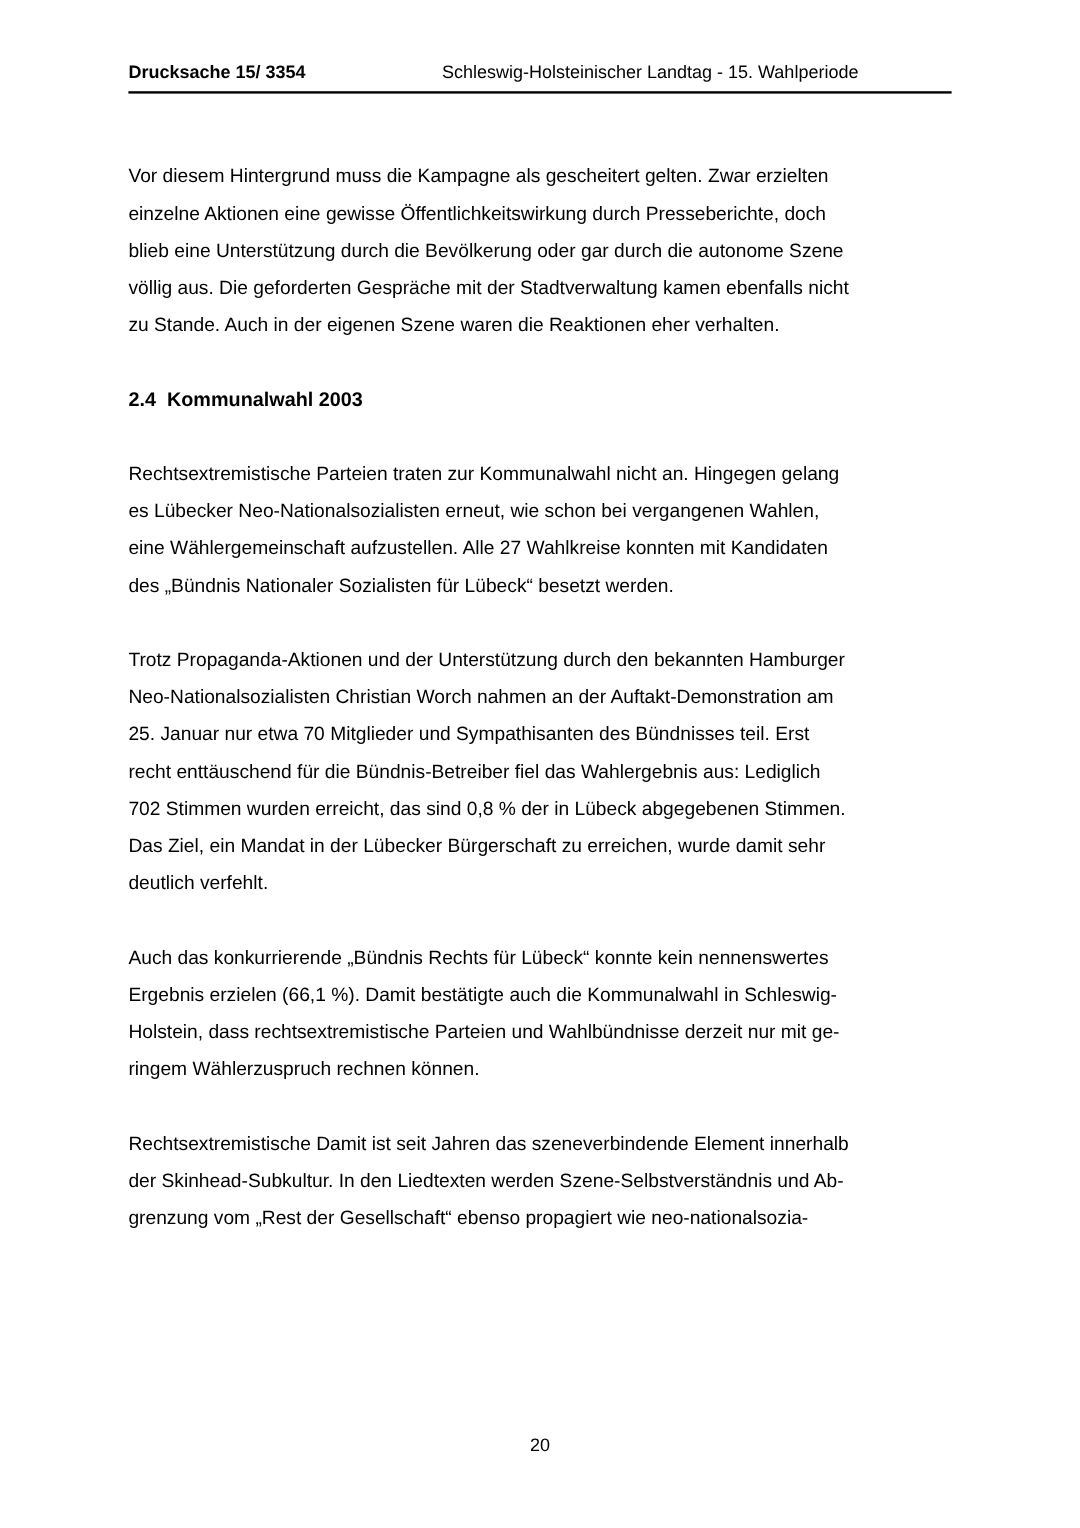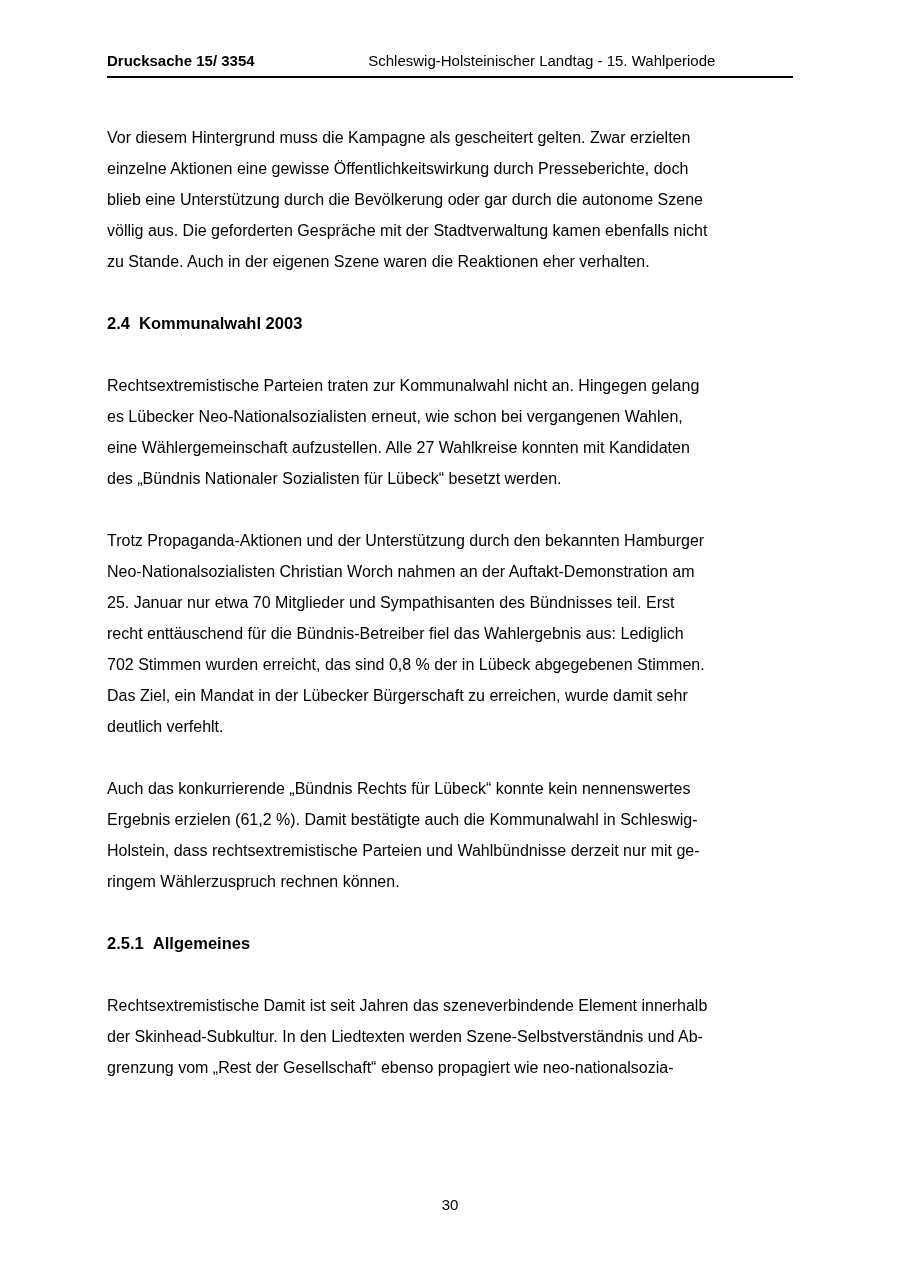--- a/index.html
+++ b/index.html
@@ -41,21 +41,21 @@
   .doc-title {
     flex: 1;
     text-align: center;
     white-space: nowrap;
     padding-left: 36px;
   }
   .doc-body {
     position: absolute;
     left: 107px;
     width: 690px;
-    top: 122px;
+    top: 132px;
     font-size: 16px;
     line-height: 31px;
   }
   .doc-body p {
     margin: 0 0 31px 0;
     white-space: pre-line;
     text-align: left;
   }
   .doc-body h2,
   .doc-body h3 {
@@ -101,30 +101,29 @@
 
     <p>Trotz Propaganda-Aktionen und der Unterstützung durch den bekannten Hamburger
 Neo-Nationalsozialisten Christian Worch nahmen an der Auftakt-Demonstration am
 25. Januar nur etwa 70 Mitglieder und Sympathisanten des Bündnisses teil. Erst
 recht enttäuschend für die Bündnis-Betreiber fiel das Wahlergebnis aus: Lediglich
 702 Stimmen wurden erreicht, das sind 0,8 % der in Lübeck abgegebenen Stimmen.
 Das Ziel, ein Mandat in der Lübecker Bürgerschaft zu erreichen, wurde damit sehr
 deutlich verfehlt.</p>
 
     <p>Auch das konkurrierende „Bündnis Rechts für Lübeck“ konnte kein nennenswertes
-Ergebnis erzielen (61,2 %). Damit bestätigte auch die Kommunalwahl in Schleswig-
+Ergebnis erzielen (66,1 %). Damit bestätigte auch die Kommunalwahl in Schleswig-
 Holstein, dass rechtsextremistische Parteien und Wahlbündnisse derzeit nur mit ge-
 ringem Wählerzuspruch rechnen können.</p>
 
 
-    <h3>2.5.1&nbsp;&nbsp;Allgemeines</h3>
 
     <p>Rechtsextremistische Damit ist seit Jahren das szeneverbindende Element innerhalb
 der Skinhead-Subkultur. In den Liedtexten werden Szene-Selbstverständnis und Ab-
 grenzung vom „Rest der Gesellschaft“ ebenso propagiert wie neo-nationalsozia-</p>
 
   </main>
 
   <footer class="page-footer">
-    <span>30</span>
+    <span>20</span>
   </footer>
 
 </div>
 
 </body></html>

